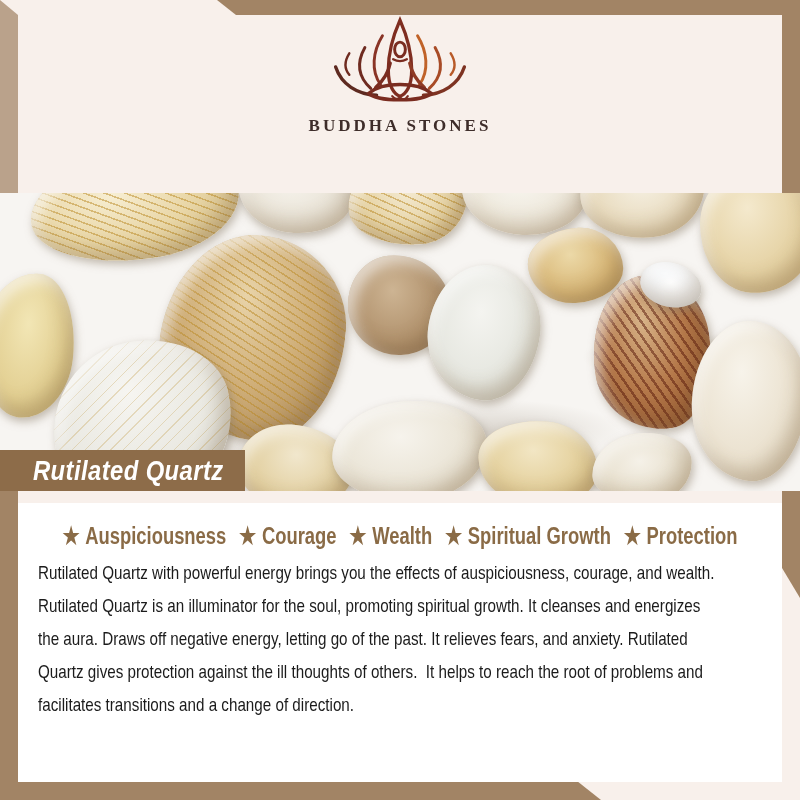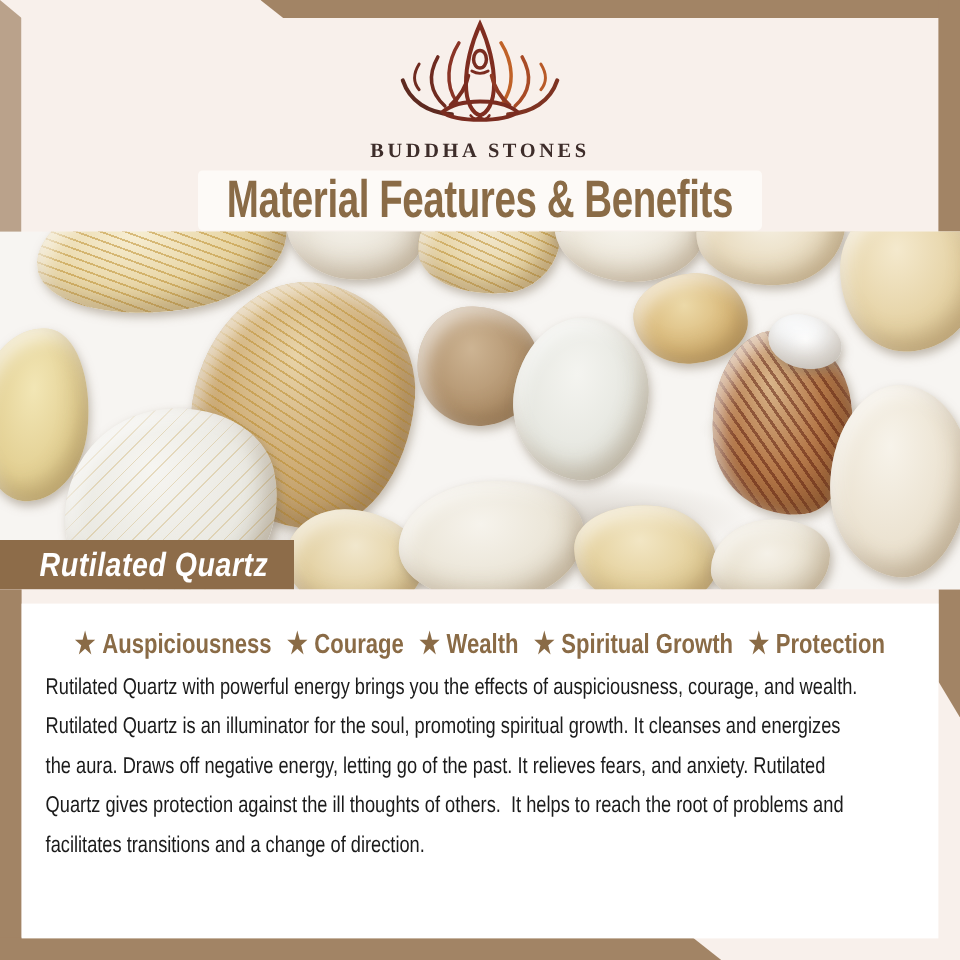--- a/index.html
+++ b/index.html
@@ -102,23 +102,20 @@
       <path d="M73 44 Q 80 48 87 44" stroke="#7a2c20" stroke-width="2.4"></path>
       <path d="M70 48 C 68 58, 63 66, 55 73" stroke="#7a2c20" stroke-width="3.4"></path>
       <path d="M90 48 C 92 58, 97 66, 105 73" stroke="#8f3a24" stroke-width="3.4"></path>
       <path d="M48 79 C 62 67, 98 67, 112 79 C 104 88, 56 88, 48 79 Z" stroke="#7a2c20" stroke-width="3.4"></path>
       <path d="M72 82 q 4 5 8 1 q 4 5 8 -1" stroke="#7a2c20" stroke-width="2.2"></path>
     </g>
   </svg>
 
   <div class="brand">BUDDHA STONES</div>
 
-  <div class="title-band">
-    <span>Material Features &amp; Benefits</span>
-  </div>
 
   <div class="photo" id="photo">
       <div class="stone" style="left: 30px; top: -38px; width: 210px; height: 105px; transform: rotate(-8deg); border-radius: 48% 52% 45% 55% / 52% 46% 54% 48%; background: repeating-linear-gradient(28deg, rgba(186, 138, 38, 0.5) 0px, rgba(186, 138, 38, 0.5) 1.5px, rgba(0, 0, 0, 0) 1.5px, rgba(0, 0, 0, 0) 7px), radial-gradient(at 40% 35%, rgb(247, 238, 211) 0%, rgb(233, 215, 168) 45%, rgb(205, 181, 126) 100%);"></div>
       <div class="stone" style="left: 238px; top: -45px; width: 115px; height: 85px; transform: rotate(6deg); border-radius: 55% 45% 52% 48% / 46% 56% 44% 54%; background: radial-gradient(at 45% 40%, rgb(246, 243, 236) 0%, rgb(232, 226, 213) 60%, rgb(210, 199, 178) 100%);"></div>
       <div class="stone" style="left: 348px; top: -40px; width: 120px; height: 92px; transform: rotate(-4deg); border-radius: 50% 50% 42% 58% / 58% 44% 56% 42%; background: repeating-linear-gradient(28deg, rgba(186, 138, 38, 0.5) 0px, rgba(186, 138, 38, 0.5) 1.5px, rgba(0, 0, 0, 0) 1.5px, rgba(0, 0, 0, 0) 7px), radial-gradient(at 50% 35%, rgb(245, 236, 214) 0%, rgb(230, 211, 164) 55%, rgb(201, 171, 114) 100%);"></div>
       <div class="stone" style="left: 462px; top: -48px; width: 125px; height: 90px; transform: rotate(3deg); border-radius: 44% 56% 50% 50% / 50% 52% 48% 50%; background: radial-gradient(at 45% 40%, rgb(248, 246, 240) 0%, rgb(236, 230, 216) 60%, rgb(213, 201, 180) 100%);"></div>
       <div class="stone" style="left: 580px; top: -50px; width: 125px; height: 95px; transform: rotate(-6deg); border-radius: 48% 52% 45% 55% / 52% 46% 54% 48%; background: radial-gradient(at 50% 40%, rgb(246, 241, 228) 0%, rgb(233, 220, 192) 55%, rgb(205, 184, 142) 100%);"></div>
       <div class="stone" style="left: 700px; top: -30px; width: 115px; height: 130px; transform: rotate(4deg); border-radius: 55% 45% 52% 48% / 46% 56% 44% 54%; background: radial-gradient(at 40% 35%, rgb(244, 233, 205) 0%, rgb(229, 210, 164) 55%, rgb(200, 173, 120) 100%);"></div>
       <div class="stone" style="left: 160px; top: 42px; width: 185px; height: 205px; transform: rotate(5deg); border-radius: 50% 50% 42% 58% / 58% 44% 56% 42%; background: repeating-linear-gradient(28deg, rgba(186, 138, 38, 0.5) 0px, rgba(186, 138, 38, 0.5) 1.5px, rgba(0, 0, 0, 0) 1.5px, rgba(0, 0, 0, 0) 7px), radial-gradient(at 45% 30%, rgb(232, 211, 168) 0%, rgb(207, 174, 120) 45%, rgb(159, 124, 79) 100%);"></div>
       <div class="stone" style="left: 348px; top: 62px; width: 102px; height: 100px; transform: rotate(-5deg); border-radius: 44% 56% 50% 50% / 50% 52% 48% 50%; background: radial-gradient(at 45% 35%, rgb(205, 180, 147) 0%, rgb(178, 147, 110) 55%, rgb(138, 107, 76) 100%);"></div>

